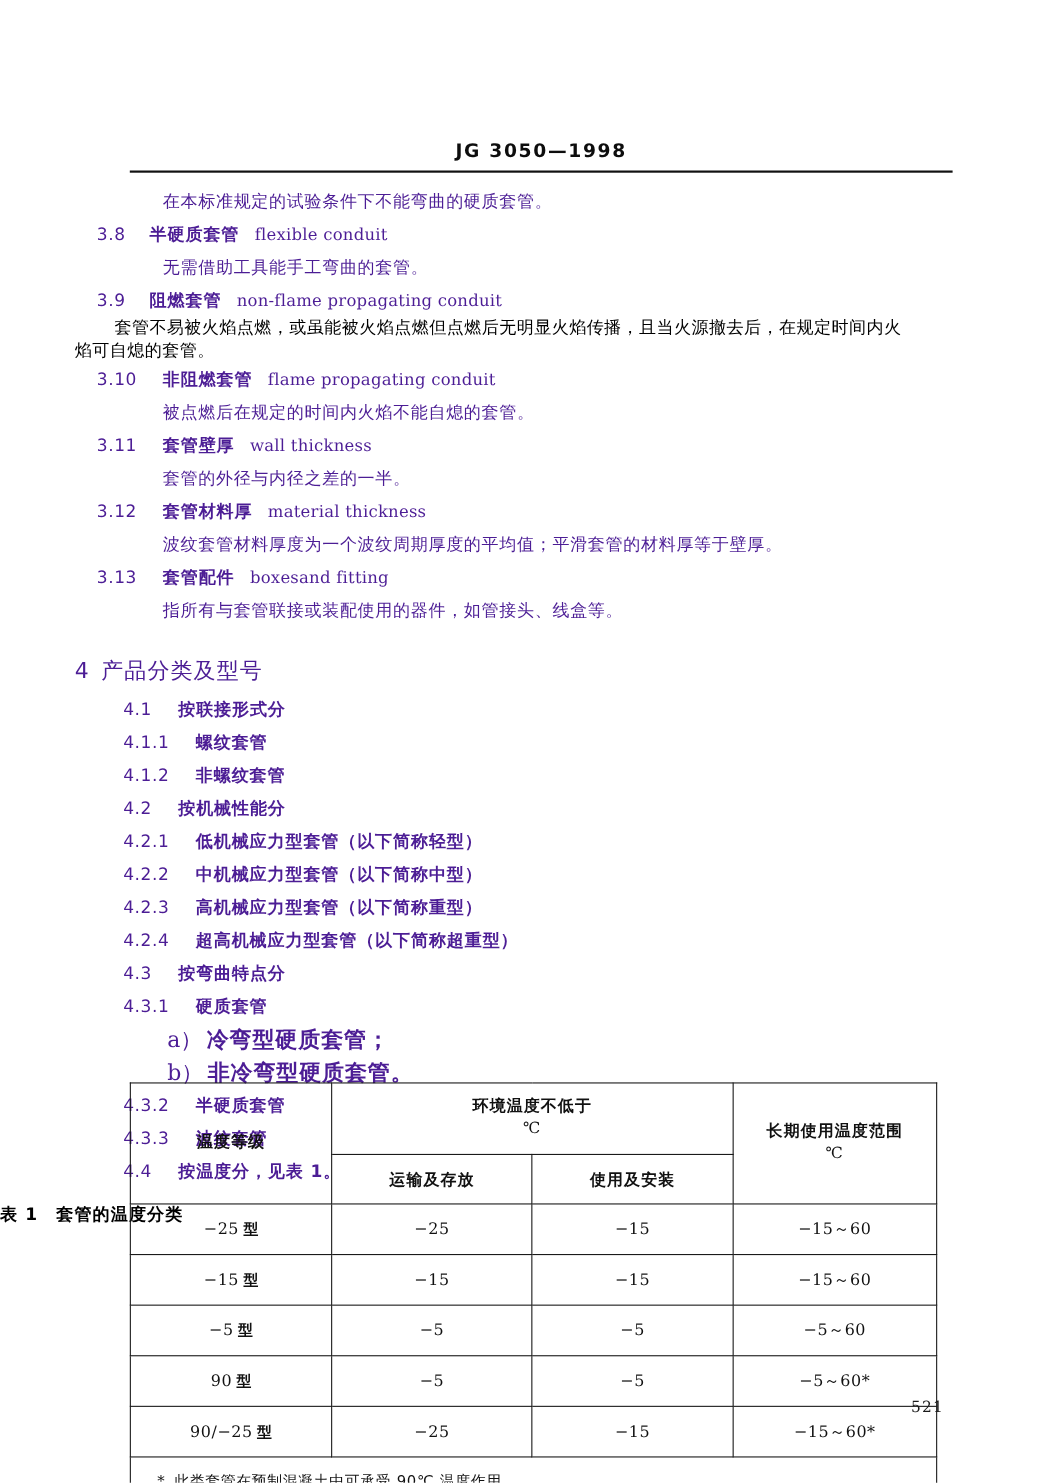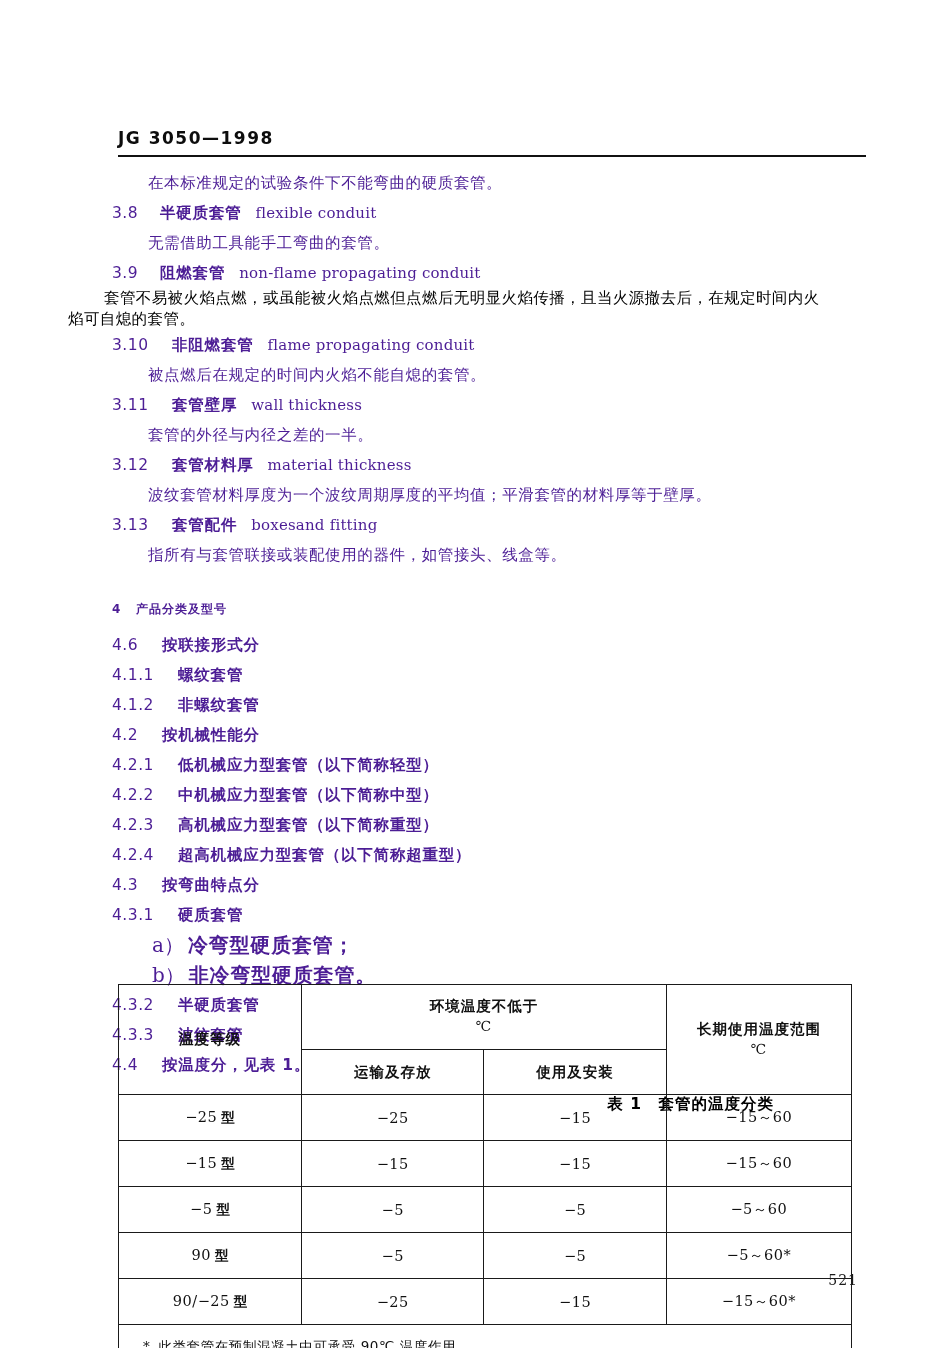--- a/index.html
+++ b/index.html
@@ -24,21 +24,21 @@
     height: 1348px;
     overflow: hidden;
   }
 
   
   .header {
     position: absolute;
     left: 118px;
     top: 128px;
     width: 748px;
-    text-align: left;
+    text-align: center;
   }
   .header-title {
     font-family: "DejaVu Sans", "Liberation Sans", sans-serif;
     font-size: 17px;
     font-weight: bold;
     letter-spacing: 1.5px;
     color: #0d0d0d;
   }
   .header-rule {
     position: absolute;
@@ -59,21 +59,21 @@
 
   .line {
     font-size: 15.5px;
     line-height: 30px;
     color: #4c1d95;
     white-space: nowrap;
   }
 
   
   .clause {
-    margin-left: 112px;
+    margin-left: 88px;
   }
   .clause .num {
     display: inline-block;
     min-width: 40px;
     font-family: "DejaVu Sans", "Liberation Sans", sans-serif;
     letter-spacing: 0.5px;
   }
   .clause .num.wide {
     min-width: 52px;
   }
@@ -102,23 +102,23 @@
     font-size: 15.5px;
     white-space: normal;
     width: 752px;
   }
   .defn-wrap .ind {
     padding-left: 36px;
   }
 
   
   .sec-head {
-    margin-left: 112px;
-    font-size: 12px;
-    font-weight: bold;
+    margin-left: 68px;
+    font-size: 20px;
+    font-weight: normal;
     letter-spacing: 1px;
     margin-top: 10px;
   }
   .sec-head .num {
     display: inline-block;
     min-width: 24px;
   }
 
   
   .sub {
@@ -149,21 +149,21 @@
     font-weight: bold;
     letter-spacing: 0.8px;
     margin-left: 4px;
   }
 
   .spacer-sm { height: 6px; }
   .spacer-md { height: 14px; }
 
   
   .table-caption {
-    text-align: right;
+    text-align: left;
     font-size: 15.5px;
     font-weight: bold;
     letter-spacing: 1px;
     margin-top: 14px;
     margin-bottom: 10px;
     width: 774px;
   }
 
   table.temp-table {
     position: absolute;
@@ -286,21 +286,21 @@
 
     <div class="spacer-md"></div>
 
     <div class="line sec-head">
       <span class="num">4</span><span>产品分类及型号</span>
     </div>
 
     <div class="spacer-sm"></div>
 
     <div class="line sub">
-      <span class="num">4.6</span><span class="cn">按联接形式分</span>
+      <span class="num">4.1</span><span class="cn">按联接形式分</span>
     </div>
     <div class="line sub">
       <span class="num wide">4.1.1</span><span class="cn">螺纹套管</span>
     </div>
     <div class="line sub">
       <span class="num wide">4.1.2</span><span class="cn">非螺纹套管</span>
     </div>
     <div class="line sub">
       <span class="num">4.2</span><span class="cn">按机械性能分</span>
     </div>

